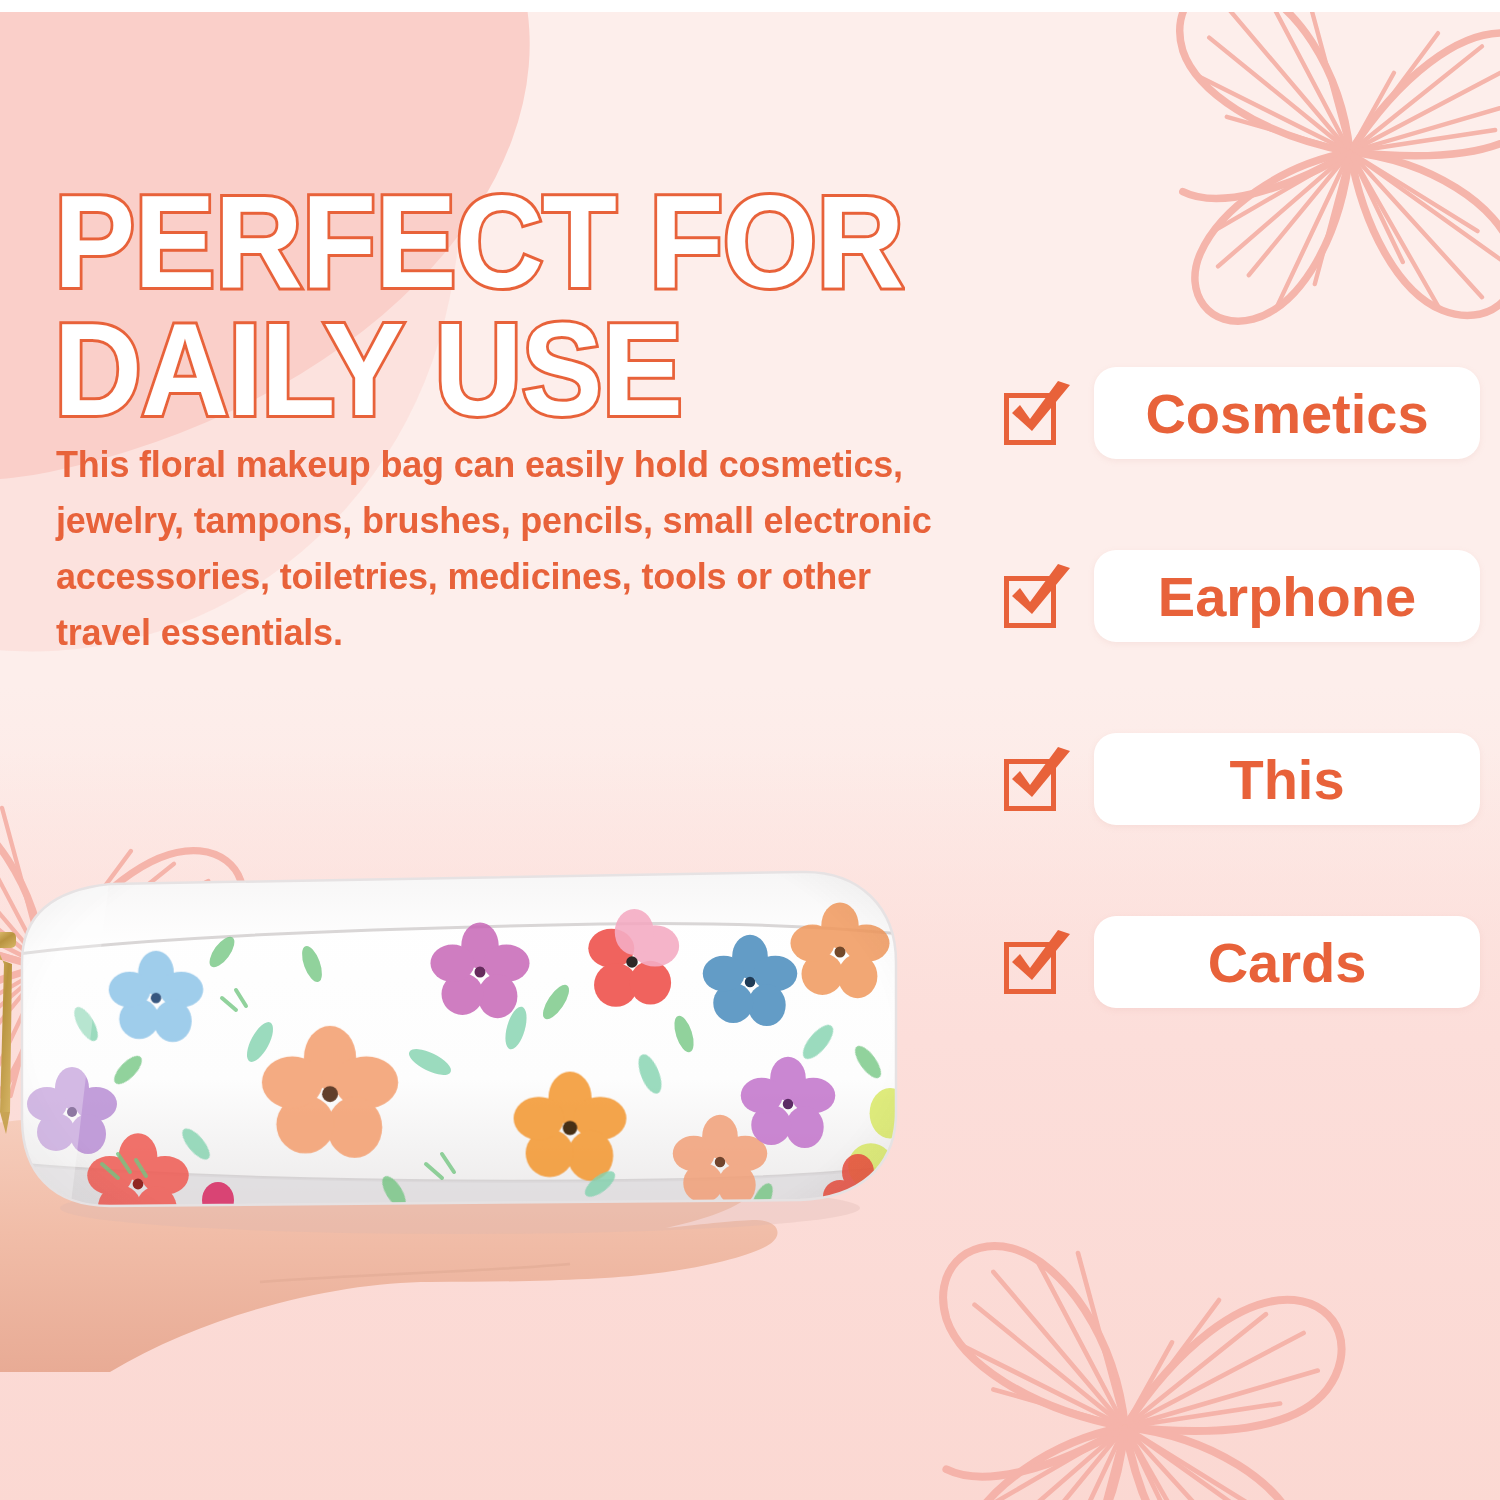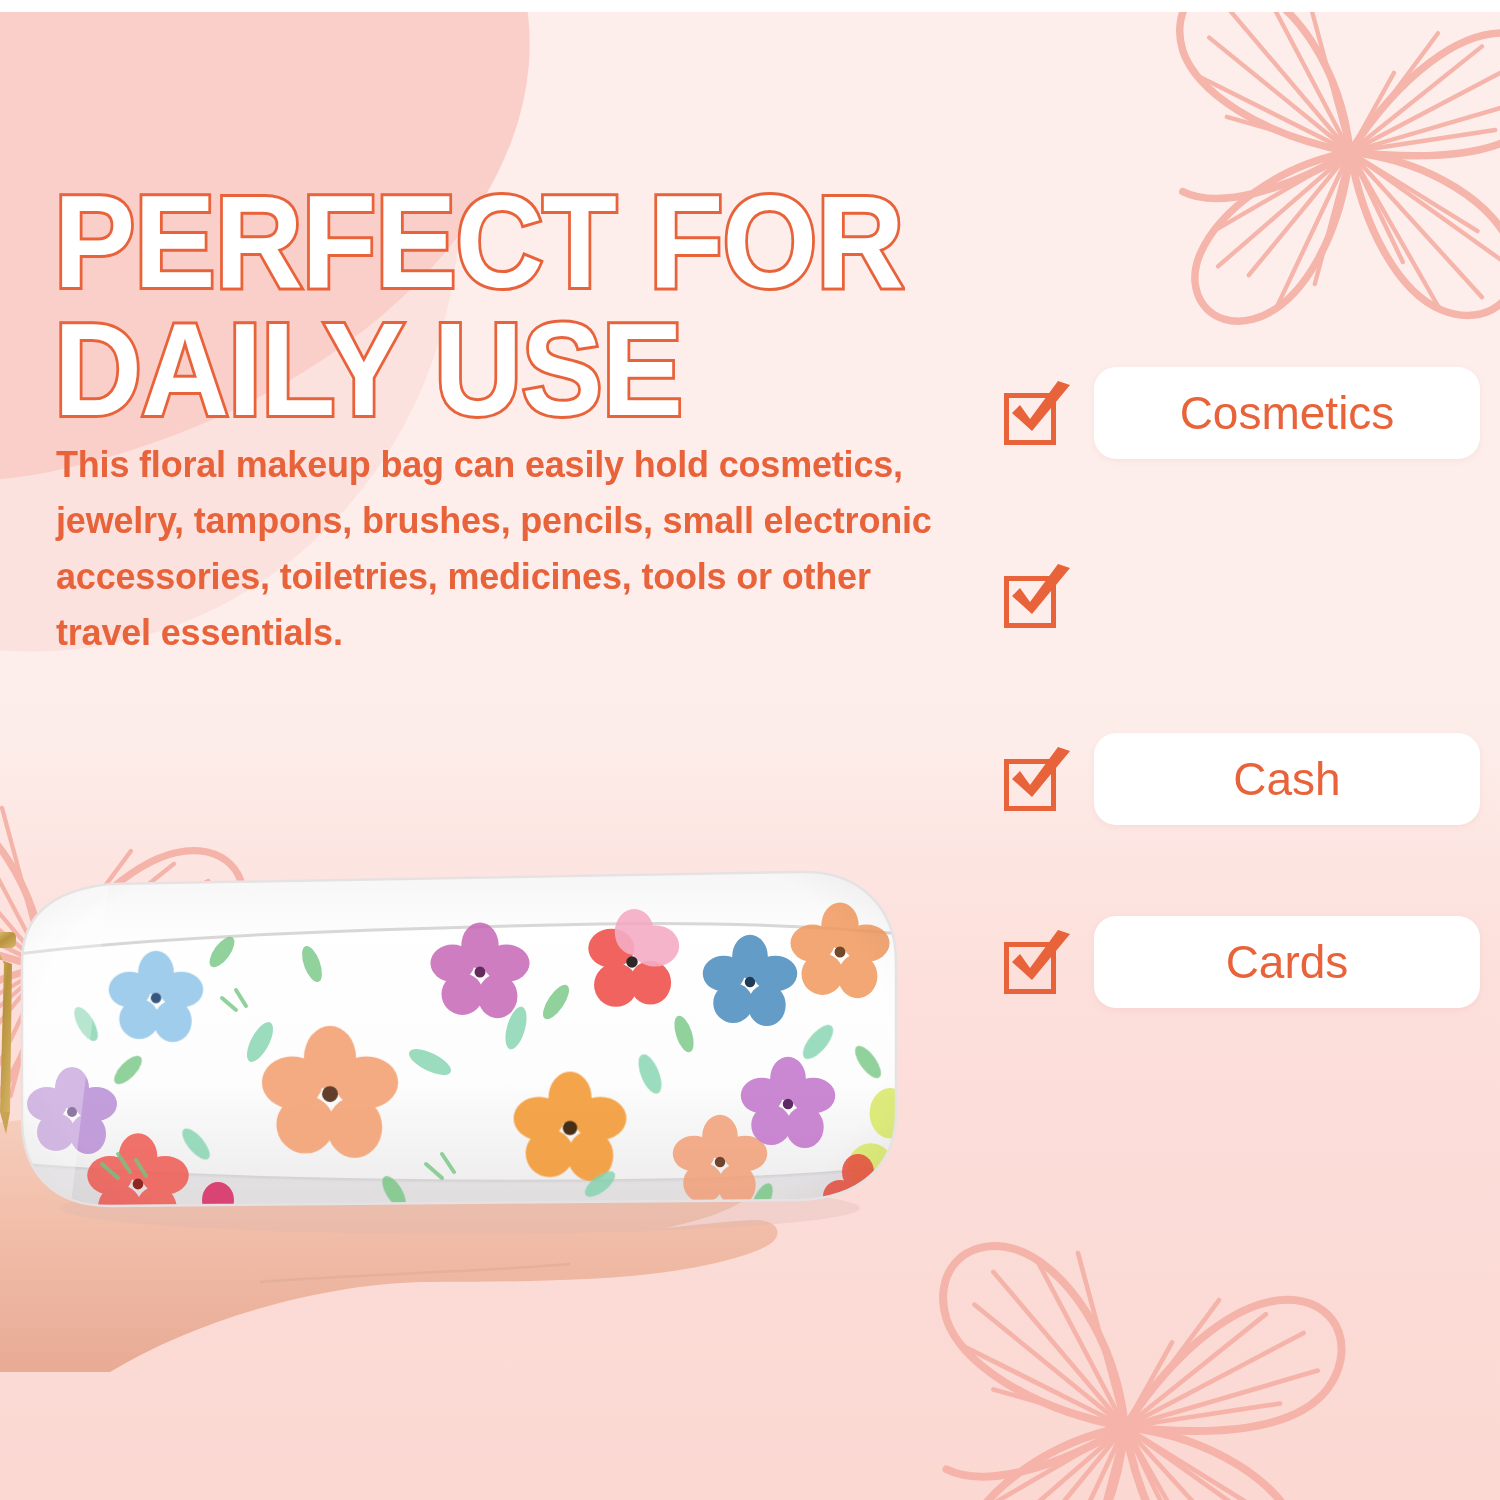--- a/index.html
+++ b/index.html
@@ -137,23 +137,23 @@
     margin-left: 20px;
     height: 92px;
     background: #ffffff;
     border-radius: 22px;
     display: flex;
     align-items: center;
     justify-content: center;
     box-shadow: 0 2px 6px rgba(210,150,140,.13);
   }
   .pill-label {
-    font-size: 46px;
+    font-size: 56px;
     color: #e8623a;
-    font-weight: 400;
+    font-weight: 700;
     letter-spacing: 0px;
     white-space: nowrap;
     padding: 0 6px;
   }
 </style>
 </head>
 <body>
 
 <div id="poster">
 
@@ -523,33 +523,36 @@
       </div>
     </div>
 
     <div class="check-row">
       <div class="checkbox">
         <div class="box"></div>
         <svg class="tick" width="74" height="68" viewBox="0 0 74 68">
           <path d="M12 34 L20 26 L30 40 L58 2 L70 6 L32 52 Z" fill="#e8623a"></path>
         </svg>
       </div>
+      <div class="pill">
+        <span class="pill-label">Earphone</span>
+      </div>
     </div>
 
 
 
     <div class="check-row">
       <div class="checkbox">
         <div class="box"></div>
         <svg class="tick" width="74" height="68" viewBox="0 0 74 68">
           <path d="M12 34 L20 26 L30 40 L58 2 L70 6 L32 52 Z" fill="#e8623a"></path>
         </svg>
       </div>
       <div class="pill">
-        <span class="pill-label">Cash</span>
+        <span class="pill-label">This</span>
       </div>
     </div>
 
     <div class="check-row">
       <div class="checkbox">
         <div class="box"></div>
         <svg class="tick" width="74" height="68" viewBox="0 0 74 68">
           <path d="M12 34 L20 26 L30 40 L58 2 L70 6 L32 52 Z" fill="#e8623a"></path>
         </svg>
       </div>

